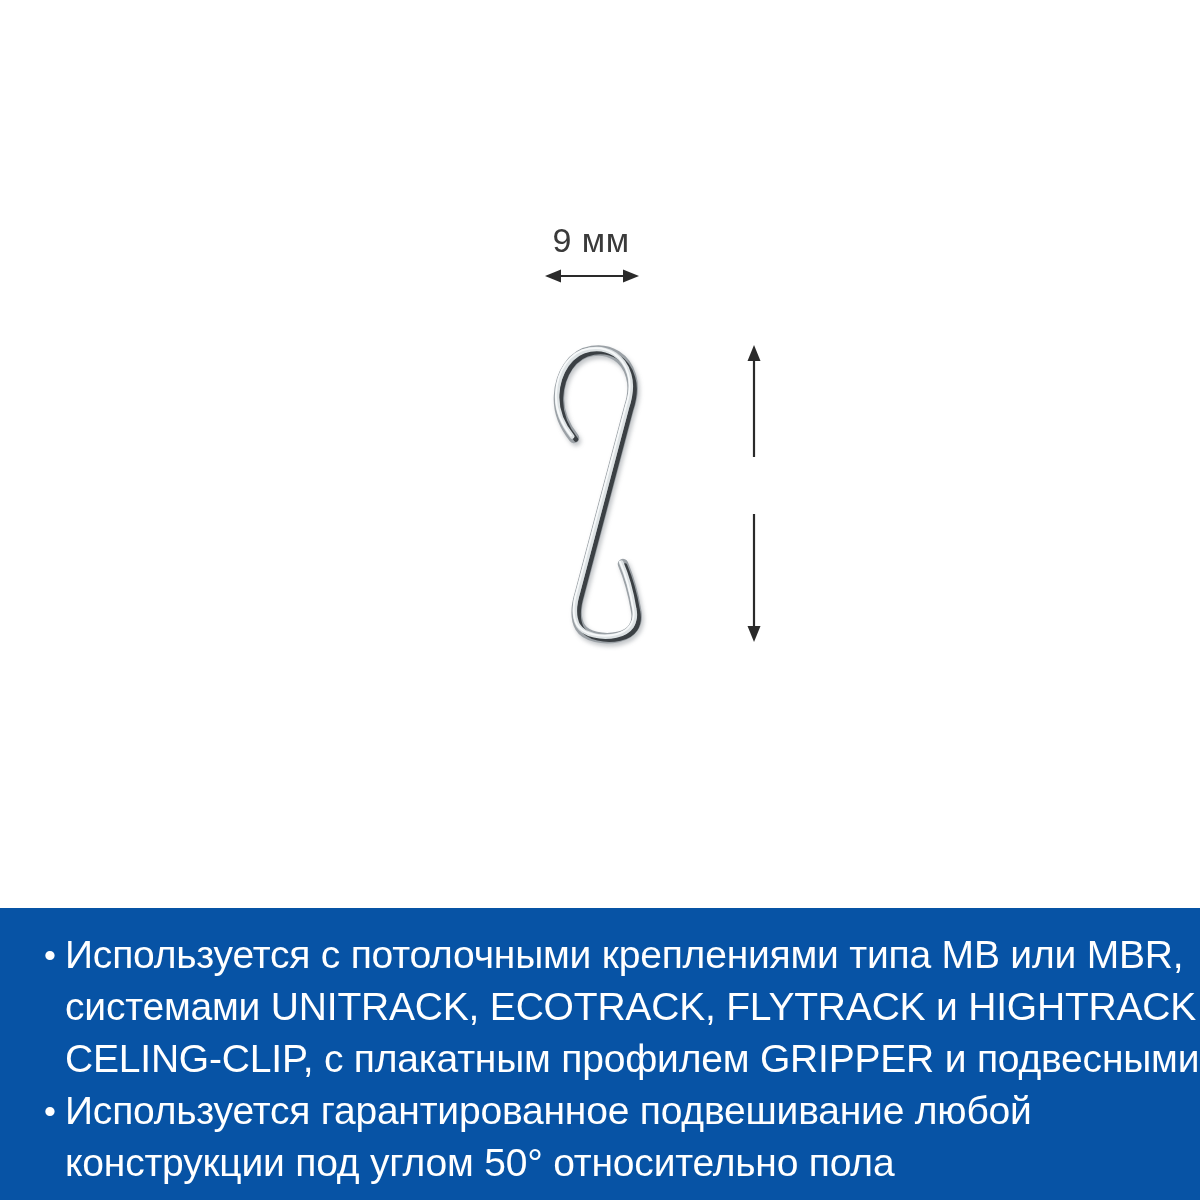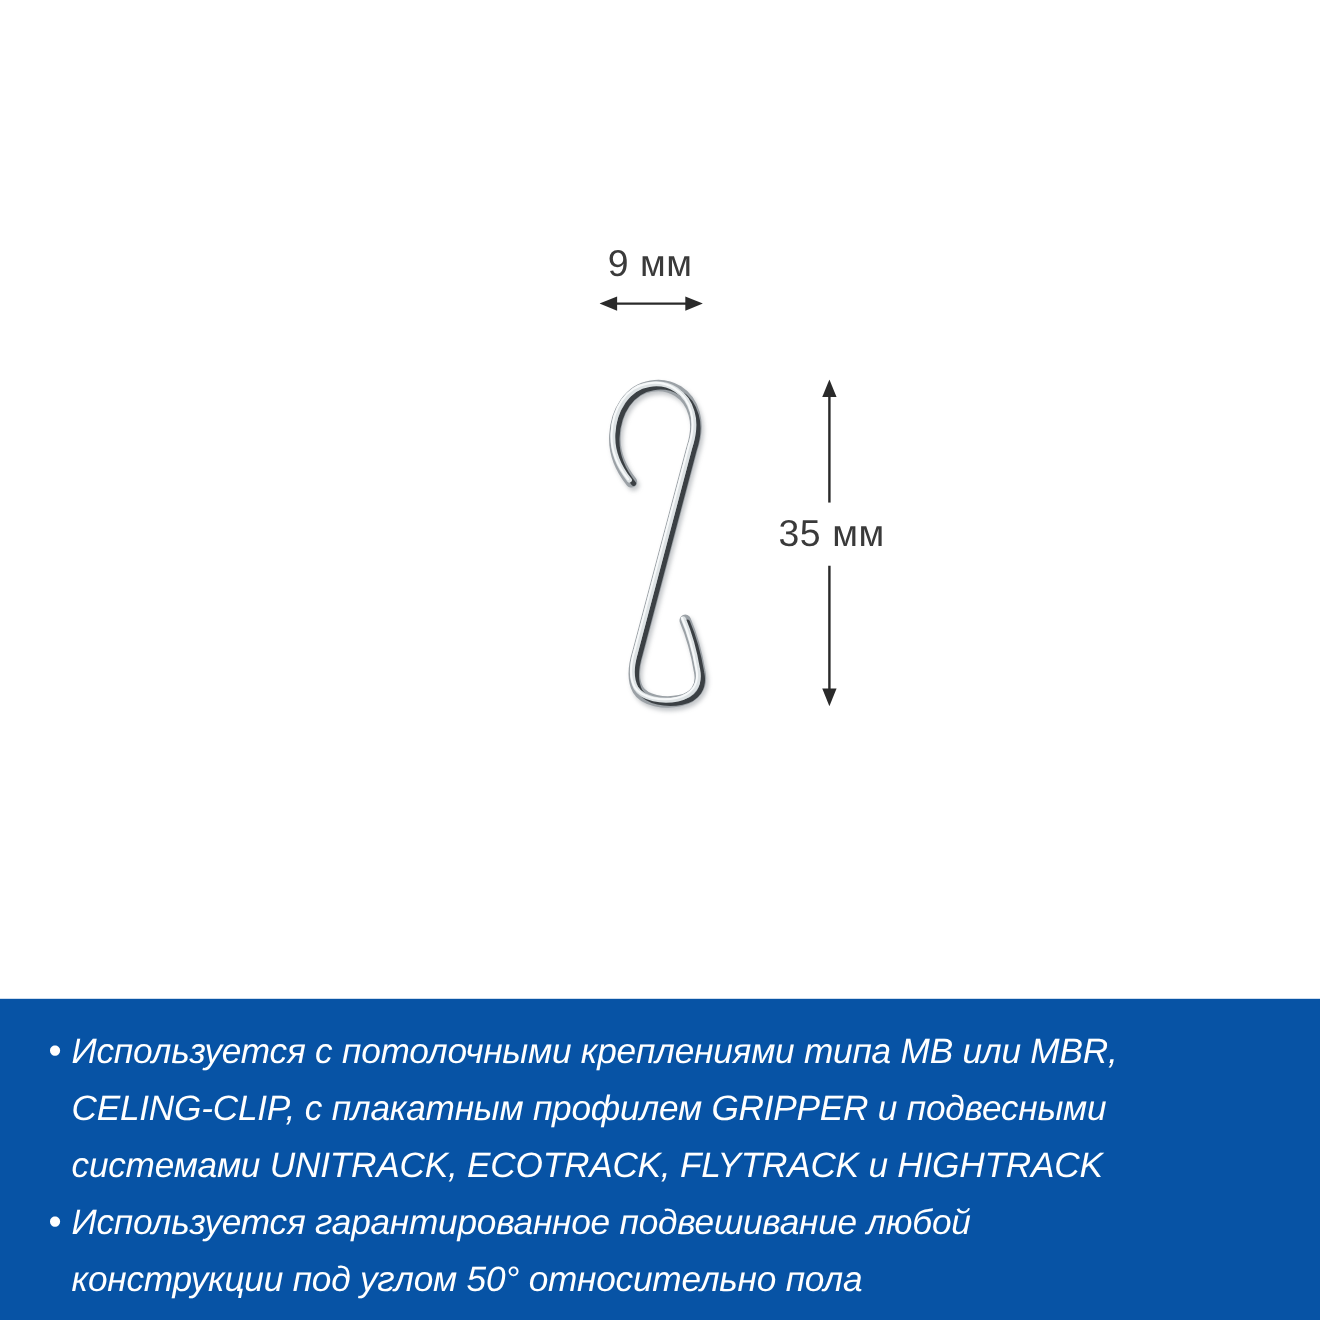--- a/index.html
+++ b/index.html
@@ -54,25 +54,24 @@
     position: relative;
     padding-left: 65px;
   }
   .bullet {
     position: absolute;
     left: 44px; top: 0;
     font-size: 34px;
     line-height: 52px;
   }
   .line {
-    font-size: 32px;
+    font-size: 39px;
     line-height: 52px;
     white-space: nowrap;
     letter-spacing: -0.2px;
-    font-style: italic;
   }
 </style>
 </head>
 <body>
 
 <div class="canvas">
 
   <div class="dim-label width">9 мм</div>
 
   <svg class="arrow h-arrow" width="94" height="18" viewBox="0 0 94 18">
@@ -88,35 +87,34 @@
       <path d="M 30 100 C 22 90, 14 76, 15 58 C 16 36, 28 16, 48 13 C 66 10, 82 20, 87 38 C 90 48, 89 58, 85 70 L 36 255 C 32 268, 31 280, 36 289 C 42 299, 60 302, 74 299 C 88 296, 95 286, 92 272 C 90 260, 85 240, 79 226" stroke="#dde2e4" stroke-width="4.5" transform="translate(-1.8,-1.5)"></path>
       <path d="M 30 100 C 22 90, 14 76, 15 58 C 16 36, 28 16, 48 13 C 66 10, 82 20, 87 38 C 90 48, 89 58, 85 70 L 36 255 C 32 268, 31 280, 36 289 C 42 299, 60 302, 74 299 C 88 296, 95 286, 92 272 C 90 260, 85 240, 79 226" stroke="#f7f9fa" stroke-width="1.8" transform="translate(-3,-2.4)"></path>
     </g>
   </svg>
 
   <svg class="arrow v-arrow-top" width="18" height="112" viewBox="0 0 18 112">
     <line x1="9" y1="14" x2="9" y2="112"></line>
     <polygon points="9,0 2.5,16 15.5,16"></polygon>
   </svg>
 
-  <div class="dim-label height">35 мм</div>
 
   <svg class="arrow v-arrow-bottom" width="18" height="128" viewBox="0 0 18 128">
     <line x1="9" y1="0" x2="9" y2="114"></line>
     <polygon points="9,128 2.5,112 15.5,112"></polygon>
   </svg>
 
   <div class="banner">
 
     <div class="bullet-item">
       <span class="bullet">•</span>
       <div class="lines">
         <div class="line">Используется с потолочными креплениями типа MB или MBR,</div>
+        <div class="line">системами UNITRACK, ECOTRACK, FLYTRACK и HIGHTRACK</div>
         <div class="line">CELING-CLIP, с плакатным профилем GRIPPER и подвесными</div>
-        <div class="line">системами UNITRACK, ECOTRACK, FLYTRACK и HIGHTRACK</div>
       </div>
     </div>
 
     <div class="bullet-item">
       <span class="bullet">•</span>
       <div class="lines">
         <div class="line">Используется гарантированное подвешивание любой</div>
         <div class="line">конструкции под углом 50° относительно пола</div>
       </div>
     </div>

